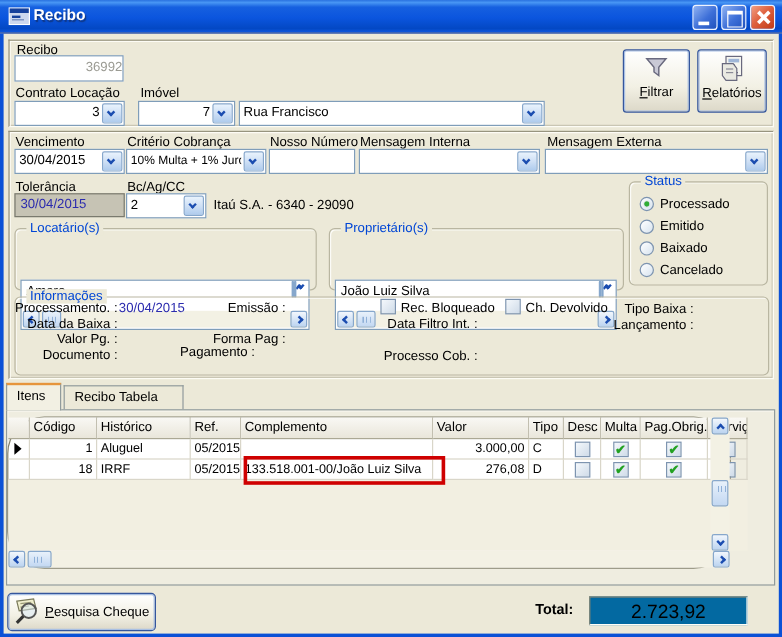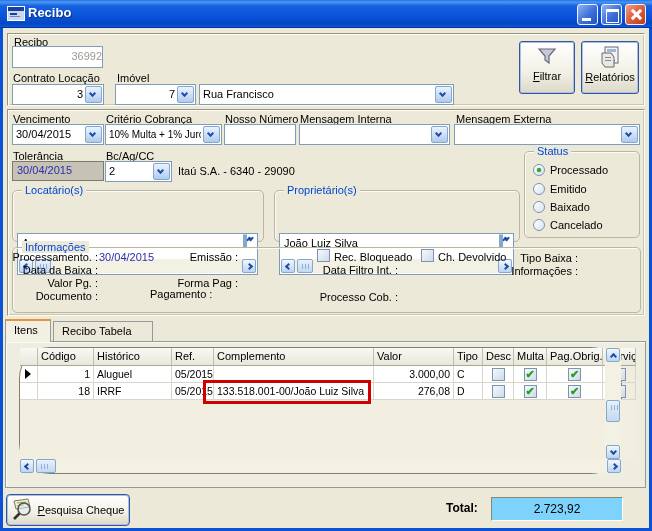--- a/index.html
+++ b/index.html
@@ -108,22 +108,22 @@
   .ccom{width:160px}.cvalr{width:80px;text-align:right}.ctip{width:29px}
   .cdes{width:31px}.cmul{width:33px}.cpag{width:56px}.cser{width:33px}
   .gh .ccod,.gh .cvalr{text-align:left}
   .ckc { display:flex; align-items:center; justify-content:center; }
   .selarrow { position:relative; top:1px; left:2px; width:0; height:0;
         border-left:6px solid #000; border-top:5px solid transparent; border-bottom:5px solid transparent; display:inline-block; }
   .gridempty { position:absolute; background:#f2efe1; }
   .vsb { position:absolute; background:#f3f1e4; }
   .redbox { position:absolute; border:3px solid #cf0000; z-index:10; }
 
-  .totalbox { position:absolute; background:#7dd3fc; border:1px solid; border-color:#898672 #fffef6 #fffef6 #898672;
-              text-align:center; padding-top:4px; font-size:12px; }
+  .totalbox { position:absolute; background:#0369a1; border:1px solid; border-color:#898672 #fffef6 #fffef6 #898672;
+              text-align:center; padding-top:4px; font-size:16px; }
   .btext { position:absolute; font-weight:bold; font-size:12px; }
 </style>
 </head>
 <body>
 
 <div id="window">
 
   <div class="titlebar">
     <svg class="ticon" width="18" height="15" viewBox="0 0 18 15">
       <rect x="0" y="0" width="18" height="15" fill="#fff"></rect>
@@ -292,32 +292,32 @@
   <span class="lbl" style="left:8px;top:290px;width:90px;text-align:right;">Documento :</span>
   <span class="lbl" style="left:150px;top:251px;width:88px;text-align:right;">Emissão :</span>
   <span class="lbl" style="left:150px;top:264px;width:88px;text-align:left;margin-top:24px;">Pagamento :</span>
   <span class="lbl" style="left:150px;top:277px;width:88px;text-align:right;">Forma Pag :</span>
   <span class="cb" style="position:absolute;left:317px;top:249px;"></span>
   <span class="lbl" style="left:334px;top:251px;">Rec. Bloqueado</span>
   <span class="cb" style="position:absolute;left:421px;top:249px;"></span>
   <span class="lbl" style="left:438px;top:251px;">Ch. Devolvido</span>
   <span class="lbl" style="left:498px;top:252px;width:80px;text-align:right;">Tipo Baixa :</span>
   <span class="lbl" style="left:310px;top:264px;width:88px;text-align:right;">Data Filtro Int. :</span>
-  <span class="lbl" style="left:498px;top:265px;width:80px;text-align:right;">Informações :</span>
+  <span class="lbl" style="left:498px;top:265px;width:80px;text-align:right;">Lançamento :</span>
   <span class="lbl" style="left:310px;top:291px;width:88px;text-align:right;">Processo Cob. :</span>
 
   <div class="tab active" style="left:5px;top:319px;width:46px;">
     <span>Itens</span>
   </div>
   <div class="tab" style="left:53px;top:321px;width:100px;">
     <span>Recibo Tabela</span>
   </div>
   <div class="tabpanel" style="left:5px;top:341px;width:641px;height:147px;"></div>
 
-  <div class="grid" style="left:19px;top:347px;width:603px;height:127px;border-radius:31px;">
+  <div class="grid" style="left:6px;top:347px;width:603px;height:127px;border-radius:31px;">
     <div class="grow gh">
       <span class="gc csel"></span>
       <span class="gc ccod">Código</span>
       <span class="gc chis">Histórico</span>
       <span class="gc cref">Ref.</span>
       <span class="gc ccom">Complemento</span>
       <span class="gc cvalr">Valor</span>
       <span class="gc ctip">Tipo</span>
       <span class="gc cdes">Desc</span>
       <span class="gc cmul">Multa</span>

